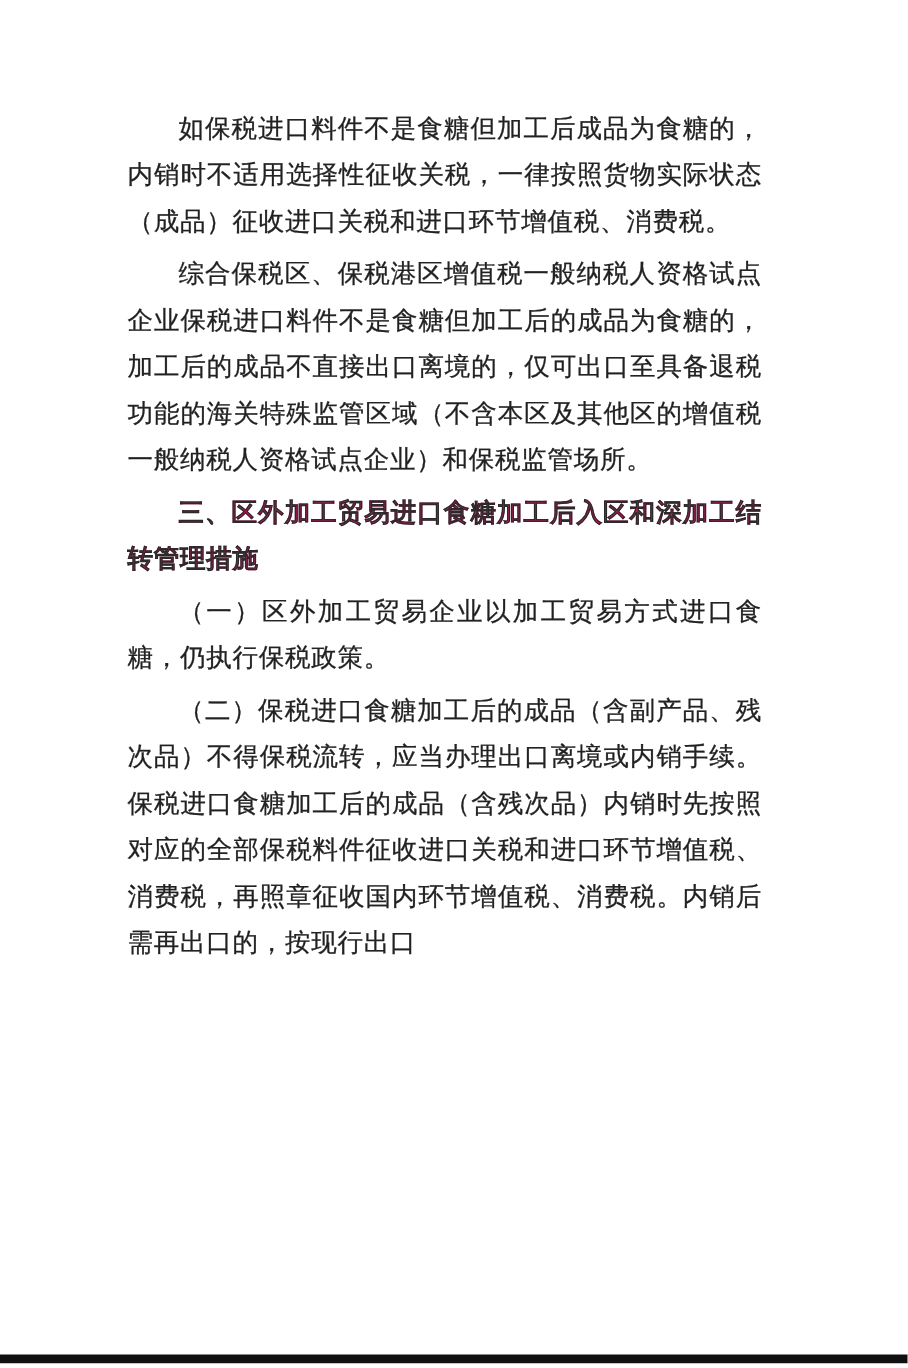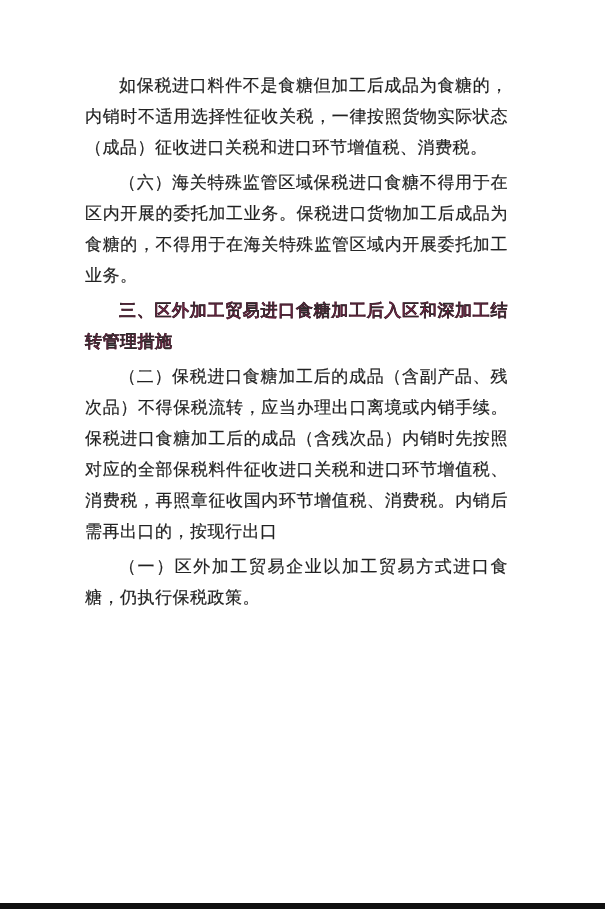--- a/index.html
+++ b/index.html
@@ -65,20 +65,20 @@
     height: 3px;
     background: #ffffff;
   }
 </style>
 </head>
 <body>
 
 <div class="doc-page">
   <div class="text-block">
     <p>如保税进口料件不是食糖但加工后成品为食糖的，内销时不适用选择性征收关税，一律按照货物实际状态（成品）征收进口关税和进口环节增值税、消费税。</p>
-    <p>（六）海关特殊监管区域保税进口食糖不得用于在区内开展的委托加工业务。保税进口货物加工后成品为食糖的，不得用于在海关特殊监管区域内开展委托加工业务。</p>
+    <p>综合保税区、保税港区增值税一般纳税人资格试点企业保税进口料件不是食糖但加工后的成品为食糖的，加工后的成品不直接出口离境的，仅可出口至具备退税功能的海关特殊监管区域（不含本区及其他区的增值税一般纳税人资格试点企业）和保税监管场所。</p>
     <p class="section-heading">三、区外加工贸易进口食糖加工后入区和深加工结转管理措施</p>
+    <p>（一）区外加工贸易企业以加工贸易方式进口食糖，仍执行保税政策。</p>
     <p>（二）保税进口食糖加工后的成品（含副产品、残次品）不得保税流转，应当办理出口离境或内销手续。保税进口食糖加工后的成品（含残次品）内销时先按照对应的全部保税料件征收进口关税和进口环节增值税、消费税，再照章征收国内环节增值税、消费税。内销后需再出口的，按现行出口</p>
-    <p>（一）区外加工贸易企业以加工贸易方式进口食糖，仍执行保税政策。</p>
   </div>
   <div class="page-edge-bar"></div>
   <div class="page-edge-gap"></div>
 </div>
 
 </body></html>

